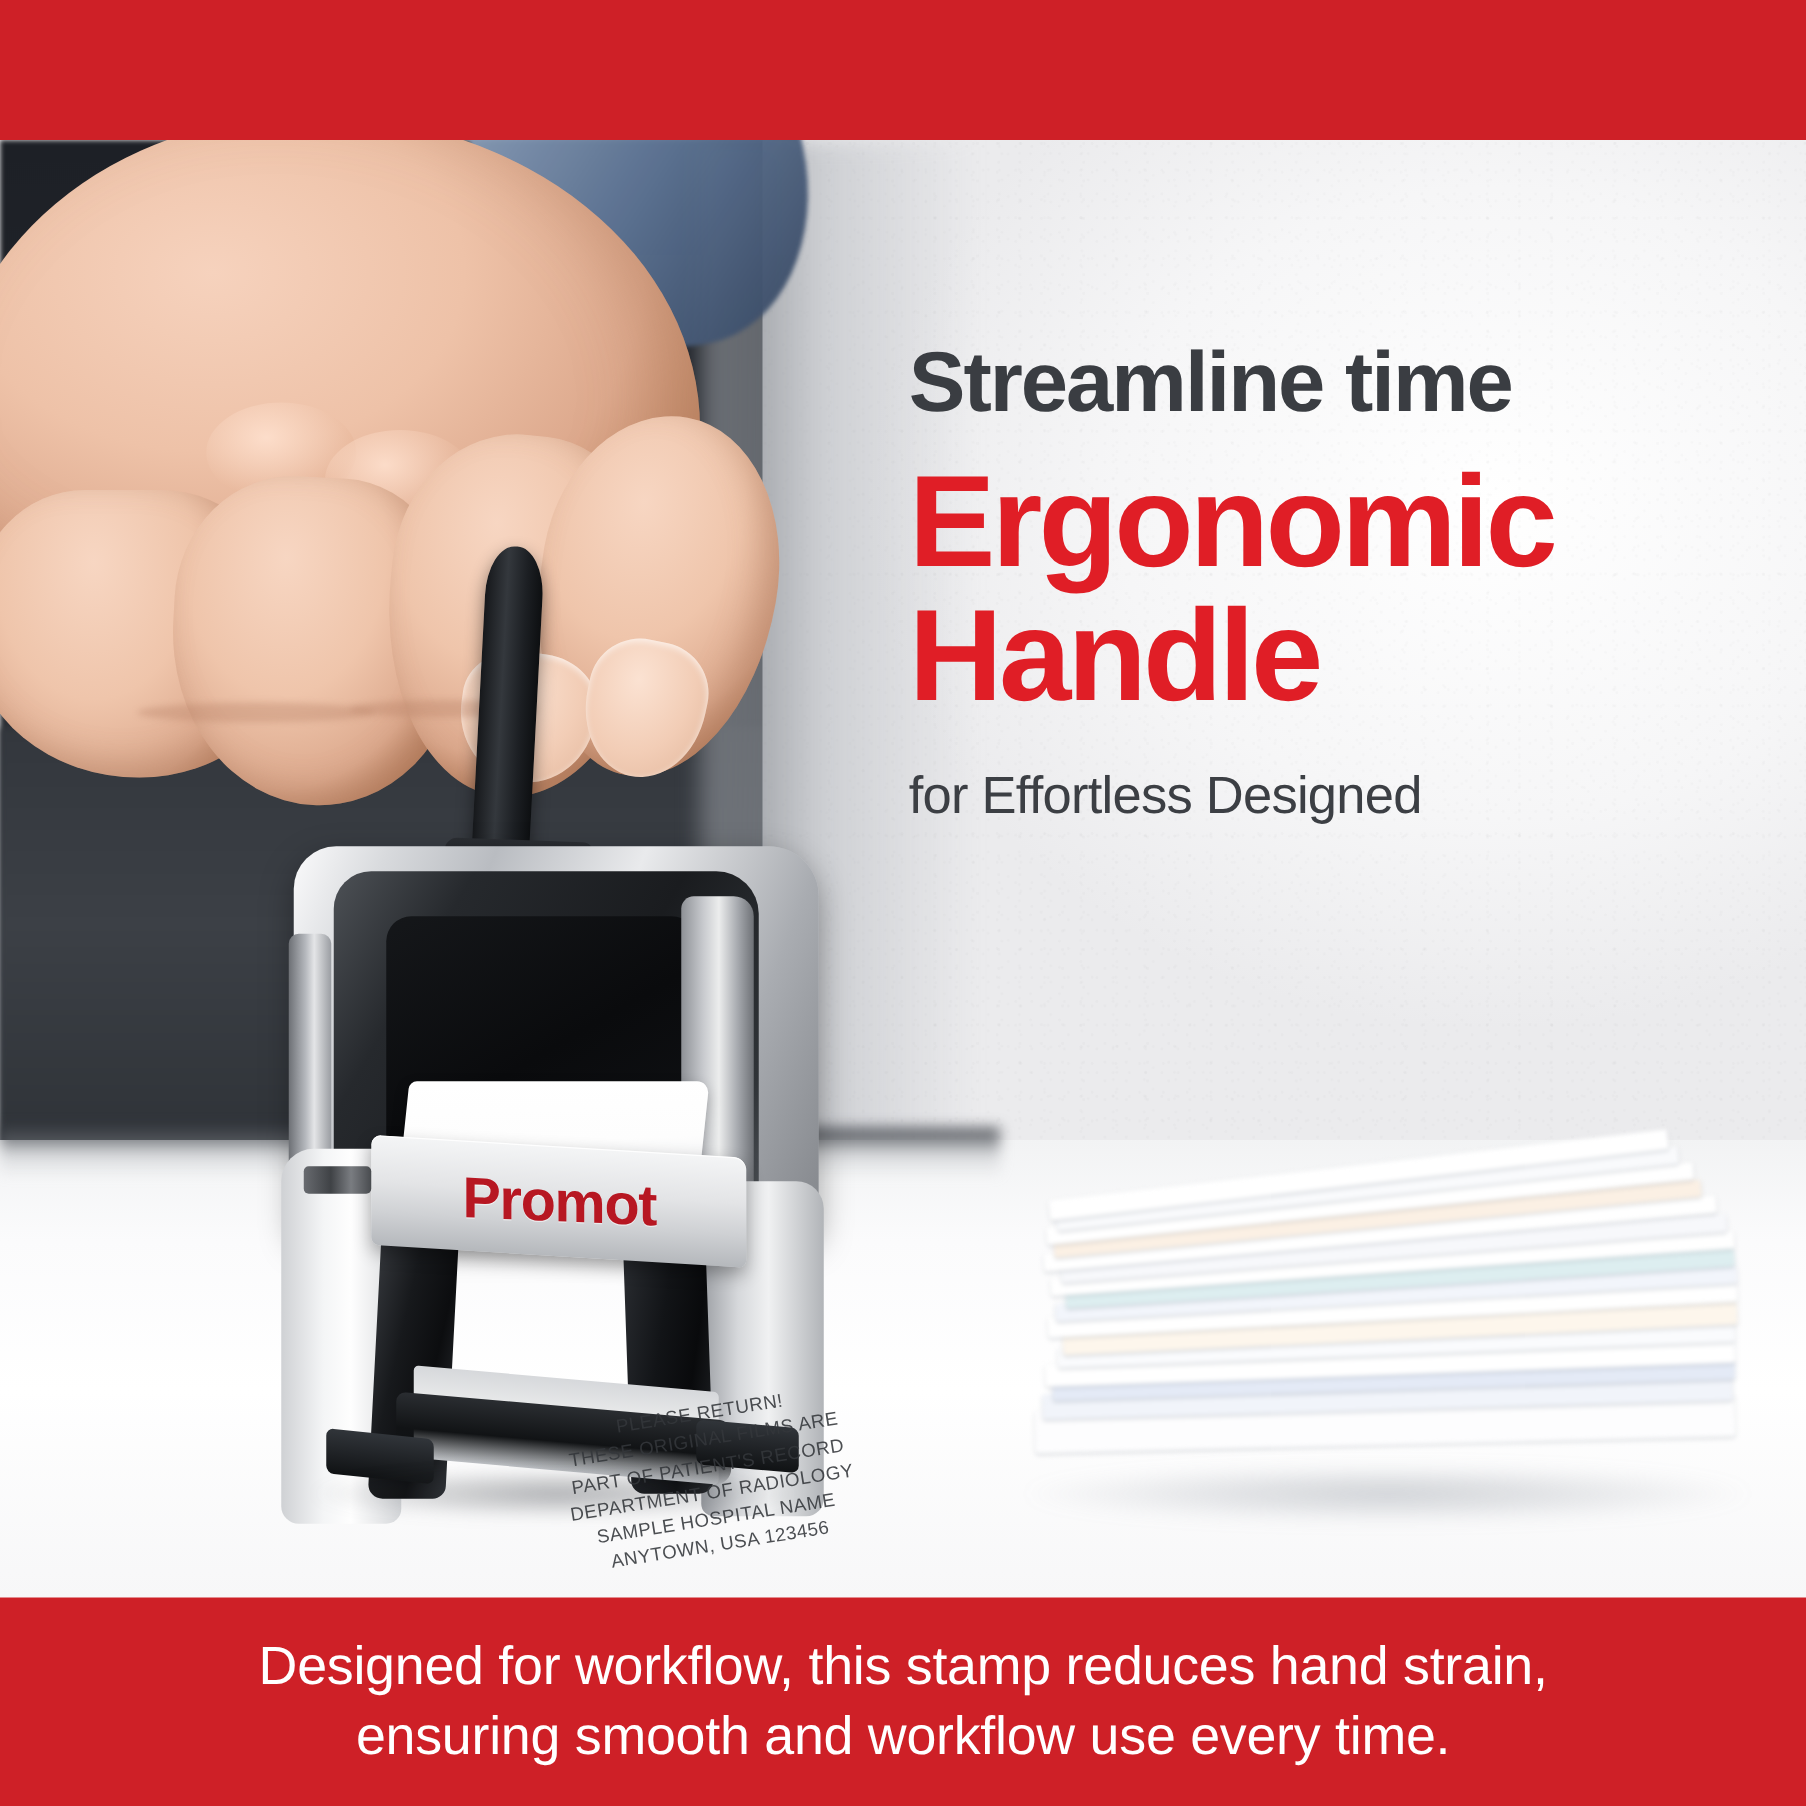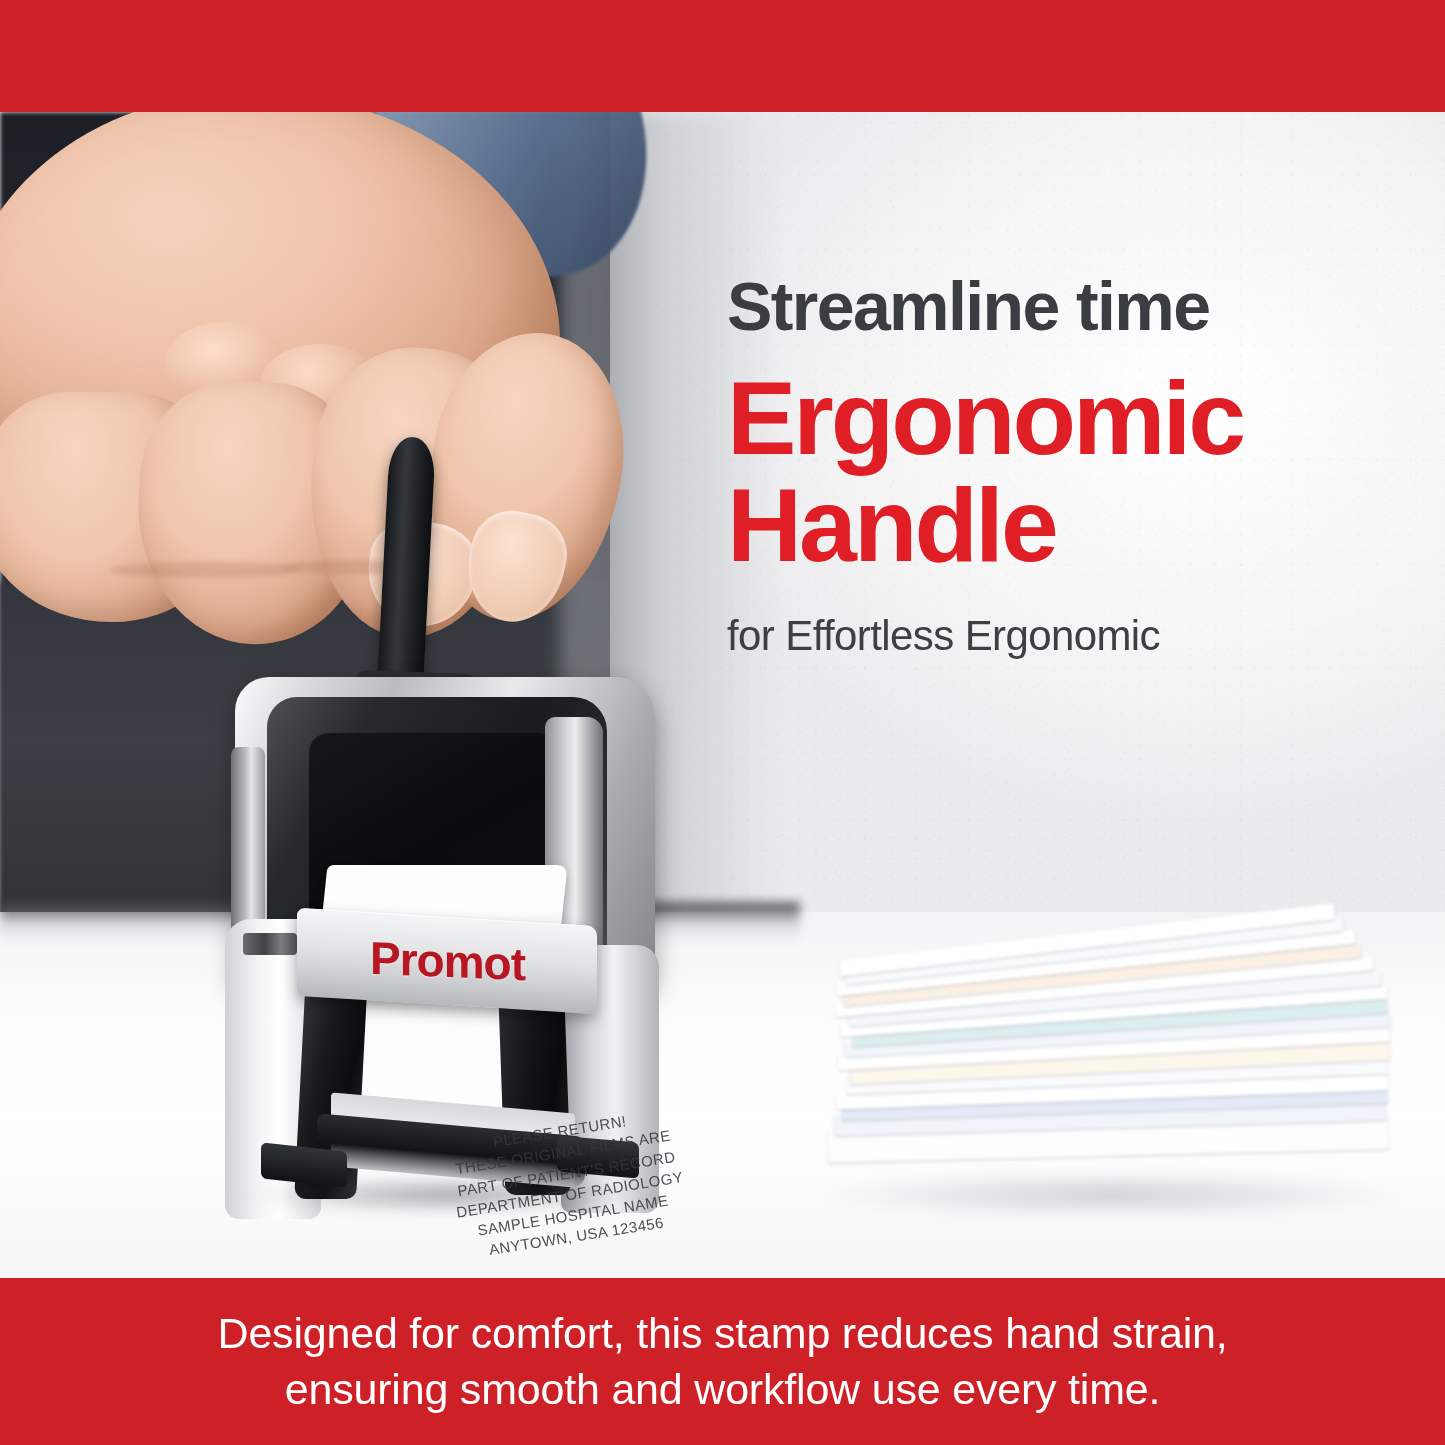--- a/index.html
+++ b/index.html
@@ -548,25 +548,25 @@
     </div>
 
     <div class="copy">
       <div class="headline-dark">
         <div>Streamline time</div>
       </div>
       <div class="headline-red">
         <span class="hr-line">Ergonomic</span>
         <span class="hr-line">Handle</span>
       </div>
-      <div class="subhead">for Effortless Ergonomic</div>
+      <div class="subhead">for Effortless Designed</div>
     </div>
 
   </div>
 
   <div class="banner-bottom">
     <div class="banner-bottom-text">
-      <span class="bb-line">Designed for comfort, this stamp reduces hand strain,</span>
+      <span class="bb-line">Designed for workflow, this stamp reduces hand strain,</span>
       <span class="bb-line">ensuring smooth and workflow use every time.</span>
     </div>
   </div>
 
 </div>
 
 </body></html>

